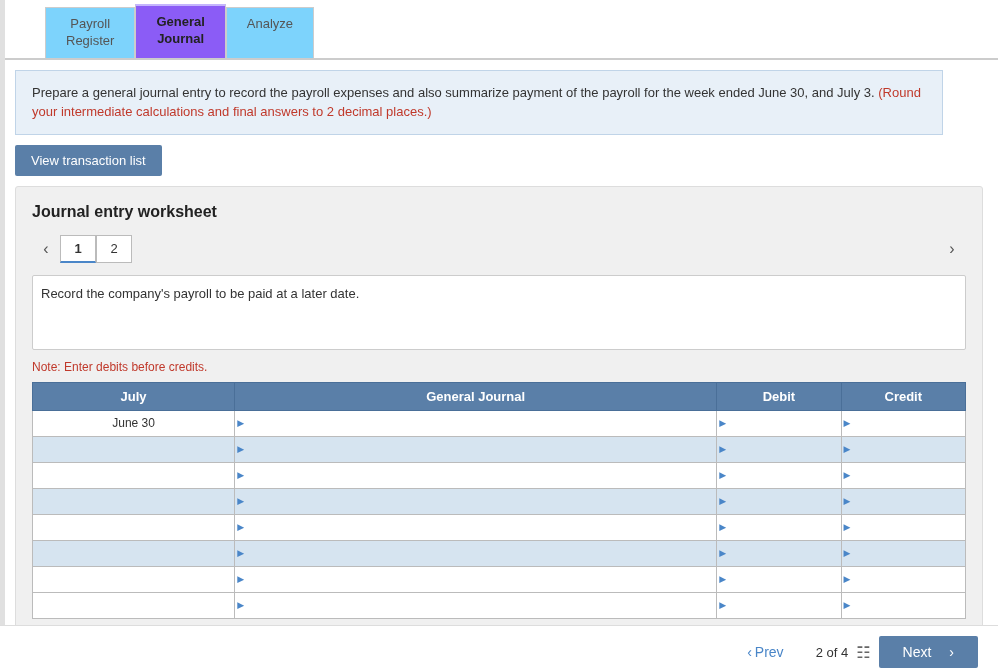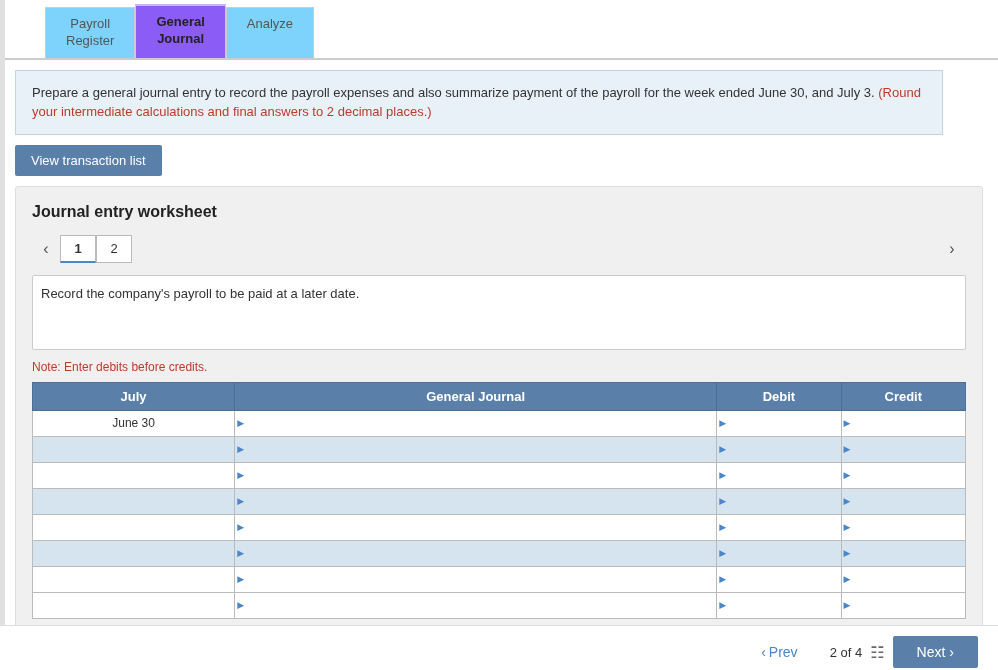--- a/index.html
+++ b/index.html
@@ -265,21 +265,21 @@
     .footer-next-btn {
       background: #5a7fa8;
       color: #fff;
       border: none;
       padding: 8px 24px;
       font-size: 14px;
       cursor: pointer;
       border-radius: 2px;
       display: flex;
       align-items: center;
-      gap: 4px;
+      gap: 18px;
       justify-content: center;
     }
     .left-edge {
       position: absolute;
       left: 0;
       top: 0;
       width: 5px;
       background: #e0e0e0;
       height: 100%;
     }

